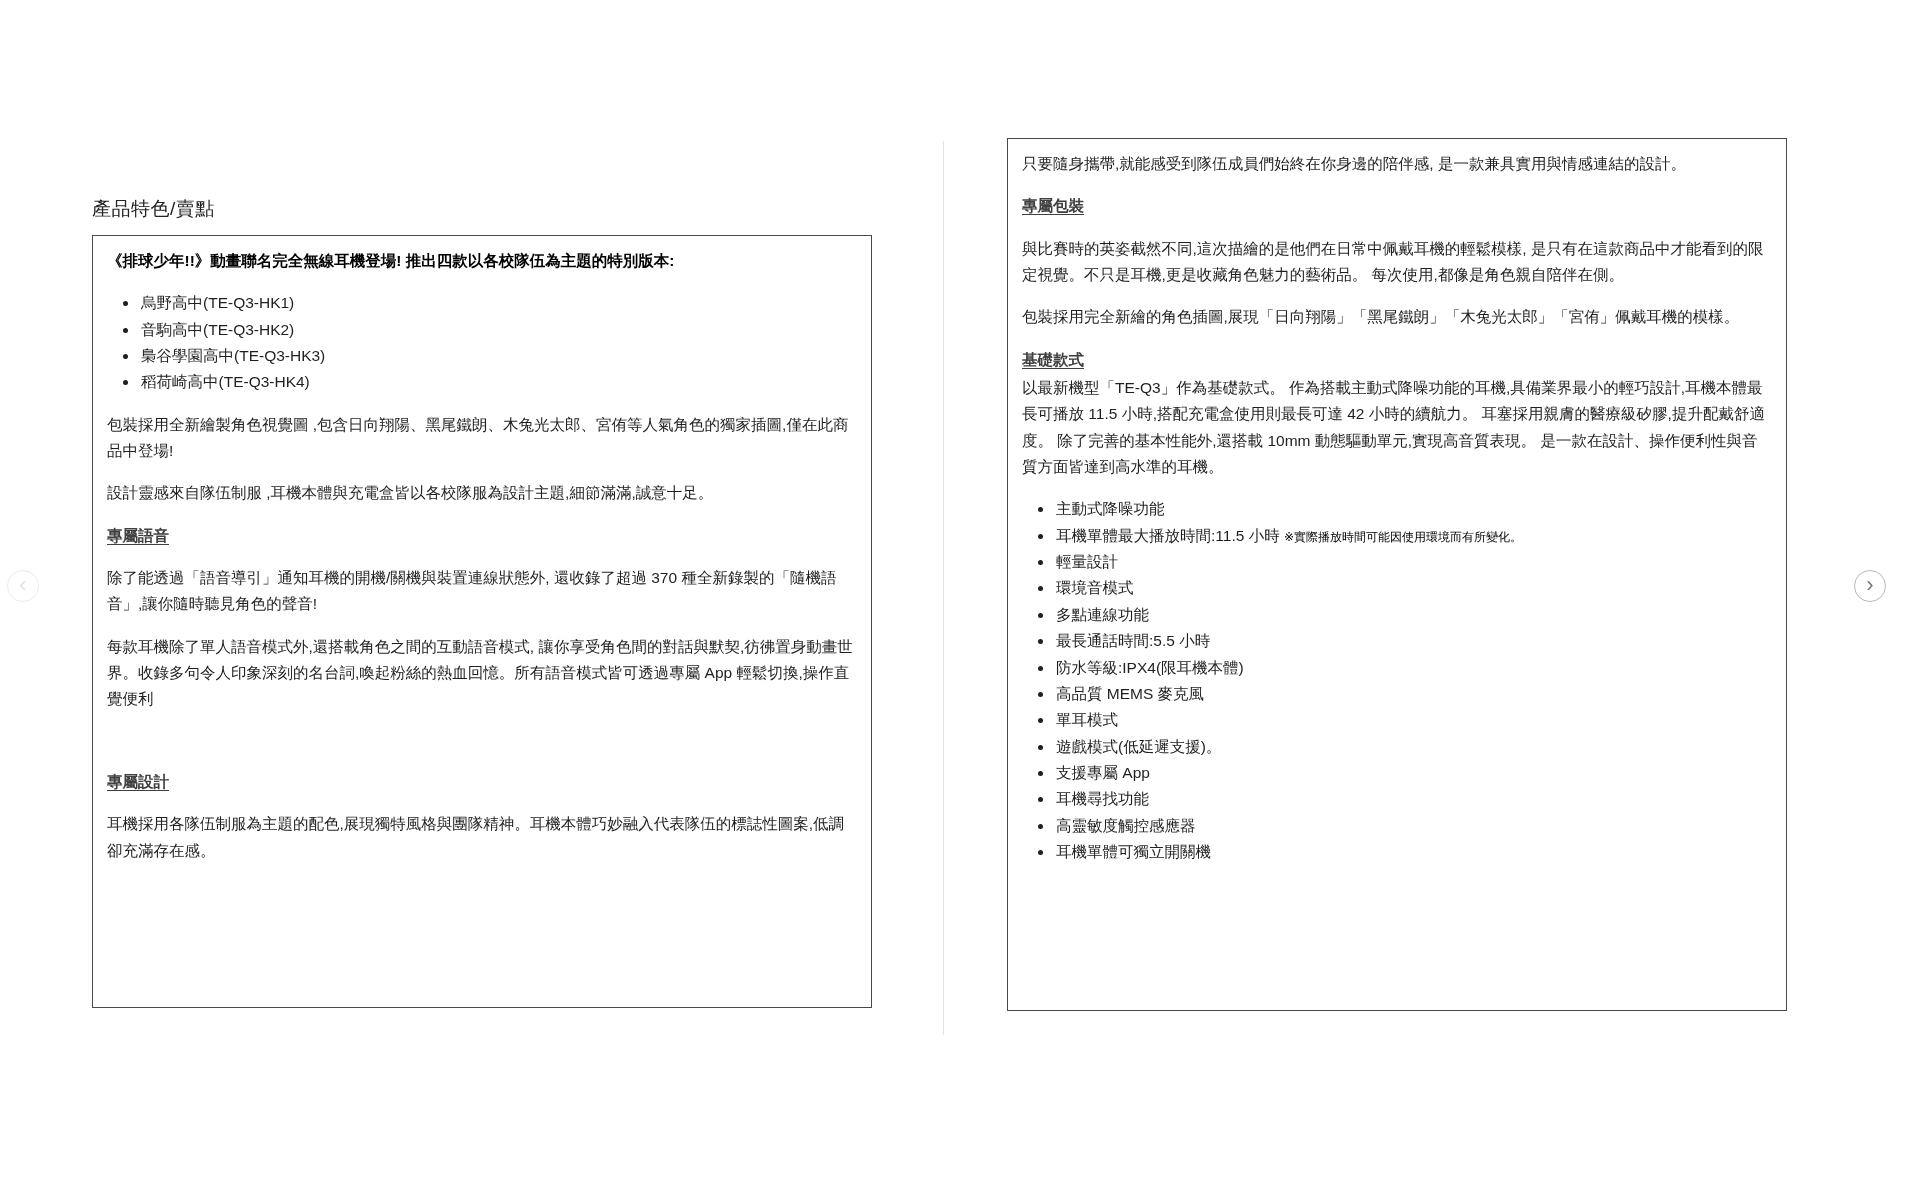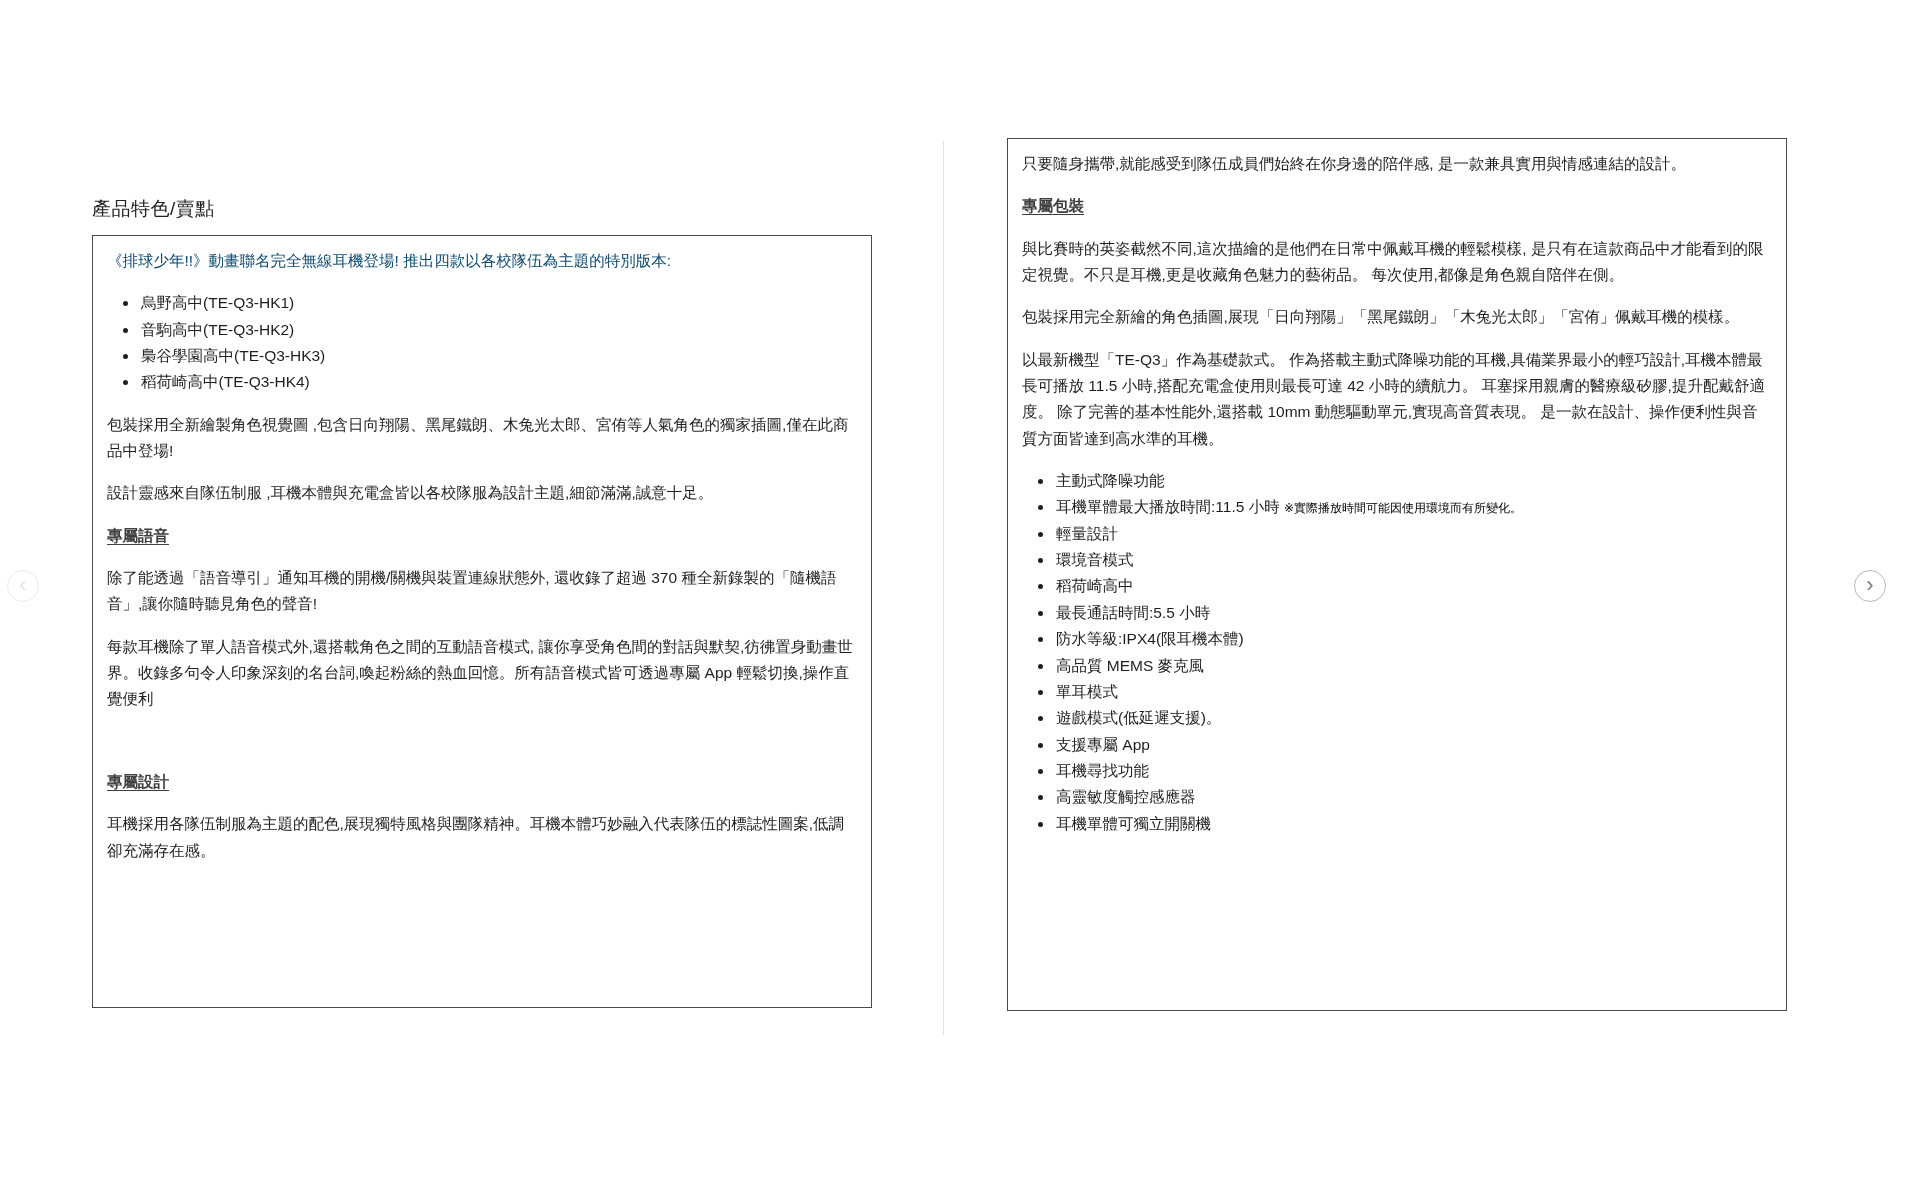--- a/index.html
+++ b/index.html
@@ -16,21 +16,21 @@
   .content-box{
     position:absolute;width:780px;box-sizing:border-box;
     border:1px solid #4a4a4a;background:#fff;
     padding:12px 14px;
     font-size:15.5px;line-height:1.7;
   }
   #left-box{left:92px;top:235px;min-height:773px;}
   #right-box{left:1007px;top:138px;min-height:873px;}
   .content-box > :first-child{margin-top:0;}
   .blk-p{margin:16px 0;}
-  .blk-p.bold{font-weight:normal;color:#0c4a6e;}
+  .blk-p.bold{font-weight:bold;color:#000000;}
   .blk-h{
     margin:4px 0;font-weight:bold;color:#404040;
     text-decoration:underline;text-underline-offset:3px;
   }
   .blk-h.gap-large{margin-top:56px;}
   .blk-h.tight-after{margin-bottom:2px;}
   .blk-p.tight{margin-top:2px;}
   ul.blk-list{margin:16px 0;padding-left:32px;}
   ul.blk-list li{margin:0;padding-left:2px;}
   .li-note{font-size:12px;color:#000000;}
@@ -69,27 +69,28 @@
     <div class="blk-p">耳機採用各隊伍制服為主題的配色,展現獨特風格與團隊精神。耳機本體巧妙融入代表隊伍的標誌性圖案,低調卻充滿存在感。</div>
   </div>
 
 <div class="page-divider"></div>
 
 <div class="content-box" id="right-box">
     <div class="blk-p">只要隨身攜帶,就能感受到隊伍成員們始終在你身邊的陪伴感, 是一款兼具實用與情感連結的設計。</div>
     <div class="blk-h">專屬包裝</div>
     <div class="blk-p">與比賽時的英姿截然不同,這次描繪的是他們在日常中佩戴耳機的輕鬆模樣, 是只有在這款商品中才能看到的限定視覺。不只是耳機,更是收藏角色魅力的藝術品。 每次使用,都像是角色親自陪伴在側。</div>
     <div class="blk-p">包裝採用完全新繪的角色插圖,展現「日向翔陽」「黑尾鐵朗」「木兔光太郎」「宮侑」佩戴耳機的模樣。</div>
+    <div class="blk-h tight-after">基礎款式</div>
     <div class="blk-p tight">以最新機型「TE-Q3」作為基礎款式。 作為搭載主動式降噪功能的耳機,具備業界最小的輕巧設計,耳機本體最長可播放 11.5 小時,搭配充電盒使用則最長可達 42 小時的續航力。 耳塞採用親膚的醫療級矽膠,提升配戴舒適度。 除了完善的基本性能外,還搭載 10mm 動態驅動單元,實現高音質表現。 是一款在設計、操作便利性與音質方面皆達到高水準的耳機。</div>
     <ul class="blk-list">
       <li><span>主動式降噪功能</span></li>
       <li><span>耳機單體最大播放時間:11.5 小時 </span><span class="li-note">※實際播放時間可能因使用環境而有所變化。</span></li>
       <li><span>輕量設計</span></li>
       <li><span>環境音模式</span></li>
-      <li><span>稻荷崎高中</span></li>
+      <li><span>多點連線功能</span></li>
       <li><span>最長通話時間:5.5 小時</span></li>
       <li><span>防水等級:IPX4(限耳機本體)</span></li>
       <li><span>高品質 MEMS 麥克風</span></li>
       <li><span>單耳模式</span></li>
       <li><span>遊戲模式(低延遲支援)。</span></li>
       <li><span>支援專屬 App</span></li>
       <li><span>耳機尋找功能</span></li>
       <li><span>高靈敏度觸控感應器</span></li>
       <li><span>耳機單體可獨立開關機</span></li>
     </ul>

